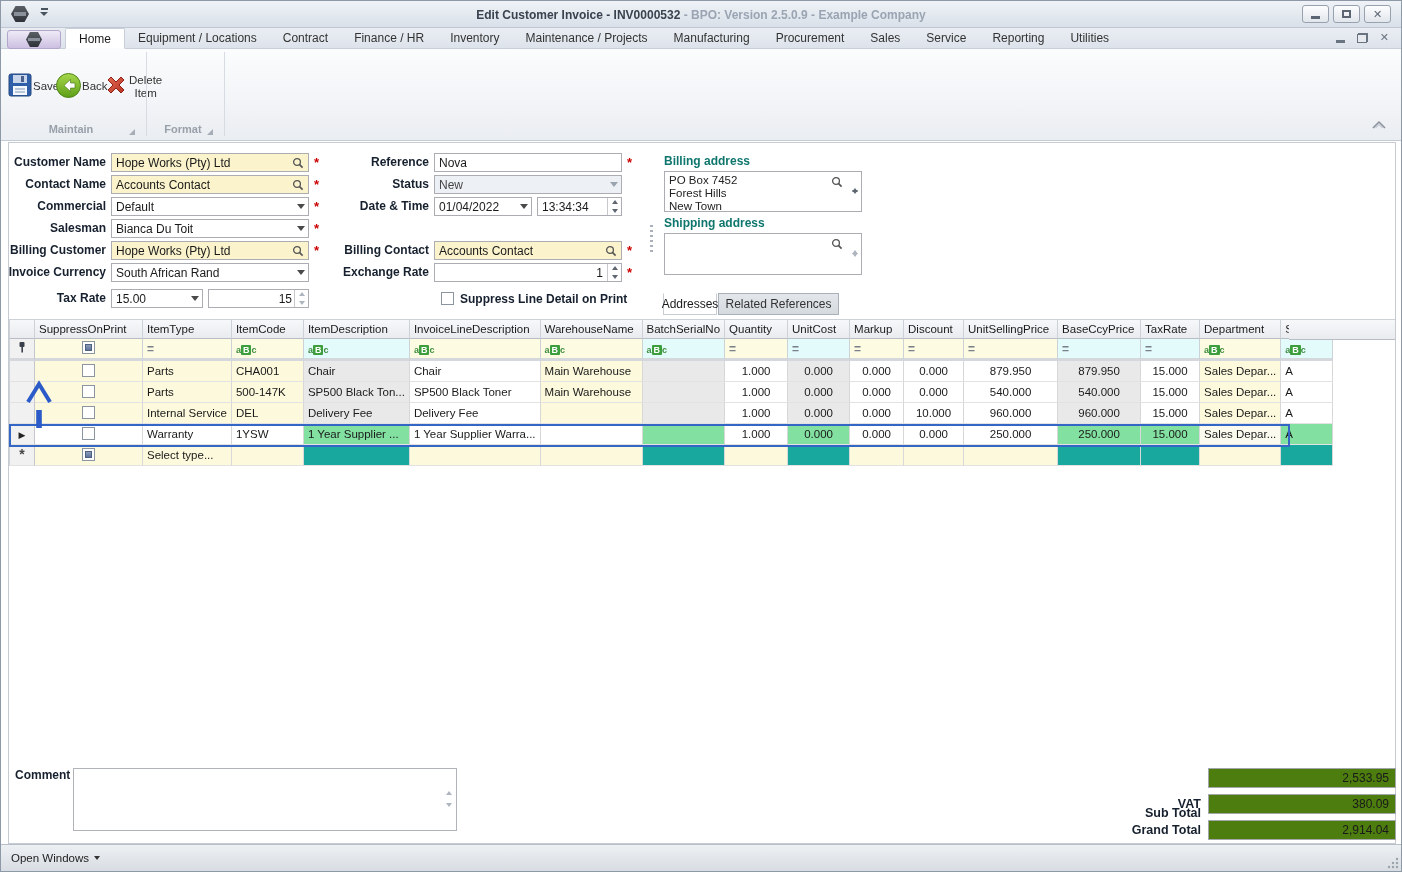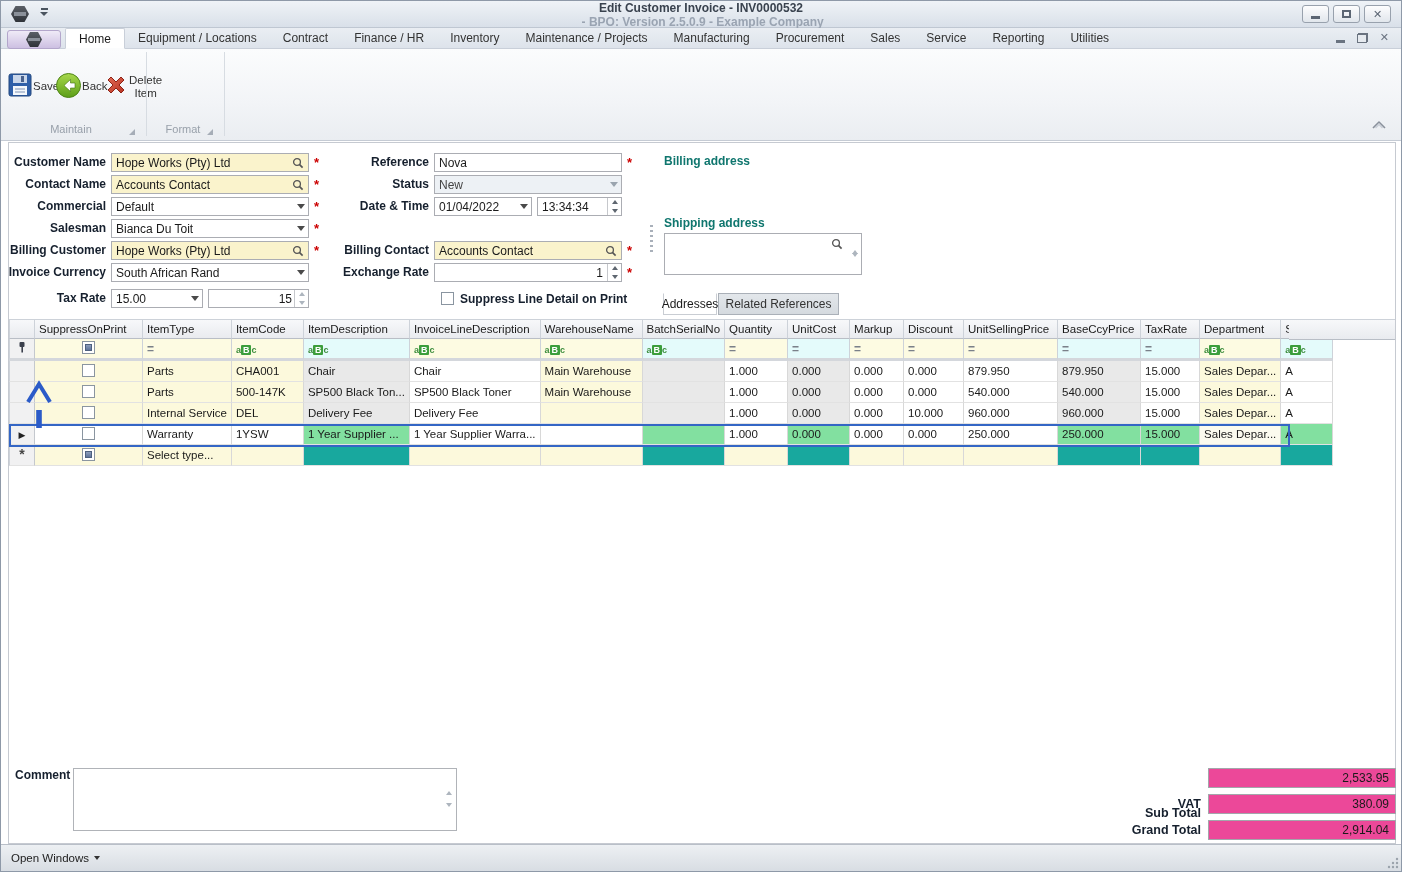--- a/index.html
+++ b/index.html
@@ -4,21 +4,21 @@
 <style>
   * { box-sizing: border-box; margin: 0; padding: 0; }
   body { font-family: "Liberation Sans", sans-serif; background: #999; }
   .window { position: relative; width: 1402px; height: 872px; background: #fff; overflow: hidden; border: 1px solid #8E99A8; }
   .glyph { font-family: "DejaVu Sans", sans-serif; }
 
   
   .titlebar { position: absolute; left: 0; top: 0; width: 100%; height: 27px;
     background: linear-gradient(#EFF3F7, #D9E0E9); border-bottom: 1px solid #BFC7D2; }
   .title-text { position: absolute; left: 0; top: 0; width: 100%; height: 27px; display: flex;
-    align-items: center; justify-content: center; font-size: 12px; pointer-events: none; flex-direction: column; }
+    align-items: center; justify-content: center; font-size: 12px; pointer-events: none; }
   .title-text .main { font-weight: bold; color: #39424E; }
   .title-text .rest { font-weight: bold; color: #9AA4B2; white-space: pre; }
   .app-glyph { position: absolute; left: 10px; top: 5px; width: 18px; height: 16px; }
   .hexlogo { width: 100%; height: 100%; background: linear-gradient(#5A5F66, #2E3238);
     clip-path: polygon(25% 0, 75% 0, 100% 50%, 75% 100%, 25% 100%, 0 50%); position: relative; }
   .hexlogo::after { content: ""; position: absolute; left: 15%; top: 40%; width: 70%; height: 20%; background: #8A9099; }
   .qat-caret { position: absolute; left: 38px; top: 7px; width: 10px; height: 12px; cursor: pointer; }
   .qat-caret .bar { width: 7px; height: 2px; background: #4A545F; margin: 0 auto 2px; }
   .qat-caret .tri { width: 0; height: 0; margin: 0 auto; border-left: 4px solid transparent; border-right: 4px solid transparent; border-top: 4px solid #4A545F; }
   .winbtns { position: absolute; right: 10px; top: 4px; display: flex; gap: 4px; }
@@ -50,21 +50,21 @@
     background: linear-gradient(#FBFCFD, #F2F4F7 60%, #EAEDF1); border-bottom: 1px solid #C5CBD4; }
   .rgroup { position: absolute; top: 0; height: 90px; }
   .rgroup .gsep { position: absolute; right: 0; top: 3px; bottom: 3px; width: 1px; background: #D7DCE2; }
   .rbtns { display: flex; gap: 4px; padding: 3px 4px 0 6px; }
   .rbtn { width: 44px; min-height: 64px; display: flex; flex-direction: row; align-items: center;
     padding-top: 2px; border-radius: 3px; cursor: pointer; }
   .rbtn .icon { width: 30px; height: 30px; display: flex; align-items: center; justify-content: center; }
   .rbtn .lbl { font-size: 11.5px; color: #333; text-align: center; line-height: 13px; margin-top: 3px; white-space: pre-line; }
   .rbtn.wide { width: 64px; }
   .gcaption { position: absolute; left: 0; right: 6px; bottom: 4px; text-align: center;
-    font-size: 11px; color: #98A0AA; }
+    font-size: 11px; color: #98A0AA; font-weight: bold; }
   .launcher { position: absolute; bottom: 4px; width: 0; height: 0;
     border-bottom: 6px solid #A6ADB7; border-left: 6px solid transparent; cursor: pointer; }
   .ribbon-collapse { position: absolute; right: 14px; bottom: 6px; cursor: pointer; }
 
   
   .content-border { position: absolute; left: 7px; top: 141px; width: 1388px; height: 702px;
     border: 1px solid #C6CAD1; pointer-events: none; }
 
   .flabel { position: absolute; font-size: 12px; font-weight: bold; color: #16202E; text-align: right; height: 19px; line-height: 19px; white-space: nowrap; }
   .tb { position: absolute; height: 19px; border: 1px solid #ABADB3; background: #fff; font-size: 12px;
@@ -111,37 +111,37 @@
   tr.frow td { height: 22px; border-bottom: 3px solid #D4D7DC; border-right: 1px solid #CDD2D9; }
   td.ind { background: #F1F1F2; border-right: 1px solid #C4C8CE !important; text-align: center; padding: 0 2px; }
   td.fy { background: #FDFBE2; }
   td.fc { background: #E4FBFB; }
   td.cy { background: #FCF9DC; }
   td.cg { background: #E9E9E9; }
   td.cw { background: #FFFFFF; }
   td.cgr { background: #82E0A0; }
   td.ctl { background: #18A89E; }
   td.cpale { background: #FBFAEE; }
-  td.num { text-align: left; }
+  td.num { text-align: center; }
   .eq-ico { color: #7A8089; font-weight: bold; font-size: 12px; }
   .abc-ico { font-size: 9px; font-weight: bold; color: #3E8E3E; letter-spacing: 0; }
   .abc-ico b { display: inline-block; background: #3C9E3C; color: #fff; padding: 0 2px; border-radius: 1px; font-size: 9px; }
   .rowptr { font-size: 9px; color: #222; }
   .newstar { font-size: 14px; font-weight: bold; color: #444; line-height: 10px; }
   .hdr-ext { position: absolute; left: 1288px; top: 318px; width: 106px; height: 21px;
     background: linear-gradient(#F7F8FA, #E9EBEF); border-top: 1px solid #CDD2D9; border-bottom: 1px solid #B9BEC6; }
   .selrect { position: absolute; left: 8px; top: 423px; width: 1281px; height: 23px;
     border: 2px solid #3466C5; pointer-events: none; }
   .annot-arrow { position: absolute; left: 22px; top: 379px; pointer-events: none; }
 
   
   .cmt-label { position: absolute; left: 14px; top: 767px; font-size: 12px; font-weight: bold; color: #16202E; }
   .cmtbox { position: absolute; left: 72px; top: 767px; width: 384px; height: 63px; border: 1px solid #B0B3B8; background: #fff; }
   .totrow-label { position: absolute; width: 190px; text-align: right; font-size: 12.5px; font-weight: bold; color: #16202E; height: 20px; line-height: 20px; }
-  .totbox { position: absolute; left: 1207px; width: 188px; height: 20px; border: 1px solid #A3A6AB; background: #ec4899;
+  .totbox { position: absolute; left: 1207px; width: 188px; height: 20px; border: 1px solid #A3A6AB; background: #4d7c0f;
     font-size: 12px; color: #1A1A1A; display: flex; align-items: center; justify-content: flex-end; padding: 0 6px; }
 
   
   .statusbar { position: absolute; left: 0; bottom: 0; width: 100%; height: 27px;
     background: linear-gradient(#EDF0F3, #D8DDE3); border-top: 1px solid #B9BFC8; font-size: 11.5px; color: #222; }
   .sb-left { position: absolute; left: 10px; top: 0; height: 26px; display: flex; align-items: center; gap: 5px; cursor: pointer; }
   .sb-right { position: absolute; right: 10px; top: 0; height: 26px; display: flex; align-items: center; }
   .sb-seg { padding: 0 12px; border-left: 1px solid #C2C7CF; height: 16px; line-height: 16px; }
   .grip { position: absolute; right: 2px; bottom: 2px; }
 </style>
@@ -409,20 +409,33 @@
       </span>
   </div>
   <div class="req" style="left:626px; top:264px;">*</div>
 
   <span class="cb" style="position:absolute; left:440px; top:291px;"></span>
   <div class="cklabel" style="left:459px; top:291px;">Suppress Line Detail on Print</div>
 
   <div class="splitter" style="left:649px; top:224px; height:28px;"></div>
 
   <div class="addr-label" style="left:663px; top:153px;">Billing address</div>
+  <div class="addrbox" style="left:663px; top:170px; width:198px; height:41px;">
+    <div>PO Box 7452</div>
+    <div>Forest Hills</div>
+    <div>New Town</div>
+    <span class="magbtn" style="right:16px; bottom:auto; height:18px;">
+        <svg width="12" height="12" viewBox="0 0 12 12">
+          <circle cx="5" cy="5" r="3.4" fill="none" stroke="#555" stroke-width="1.3"></circle>
+          <line x1="7.6" y1="7.6" x2="10.6" y2="10.6" stroke="#555" stroke-width="1.6"></line>
+        </svg>
+      </span>
+    <span class="sarr" style="top:4px;"><span class="tri-up"></span></span>
+    <span class="sarr" style="bottom:4px;"><span class="tri-down"></span></span>
+  </div>
   <div class="addr-label" style="left:663px; top:215px;">Shipping address</div>
   <div class="addrbox" style="left:663px; top:232px; width:198px; height:42px;">
     <span class="magbtn" style="right:16px; bottom:auto; height:18px;">
         <svg width="12" height="12" viewBox="0 0 12 12">
           <circle cx="5" cy="5" r="3.4" fill="none" stroke="#555" stroke-width="1.3"></circle>
           <line x1="7.6" y1="7.6" x2="10.6" y2="10.6" stroke="#555" stroke-width="1.6"></line>
         </svg>
       </span>
     <span class="sarr" style="top:4px;"><span class="tri-up dim"></span></span>
     <span class="sarr" style="bottom:4px;"><span class="tri-down dim"></span></span>

